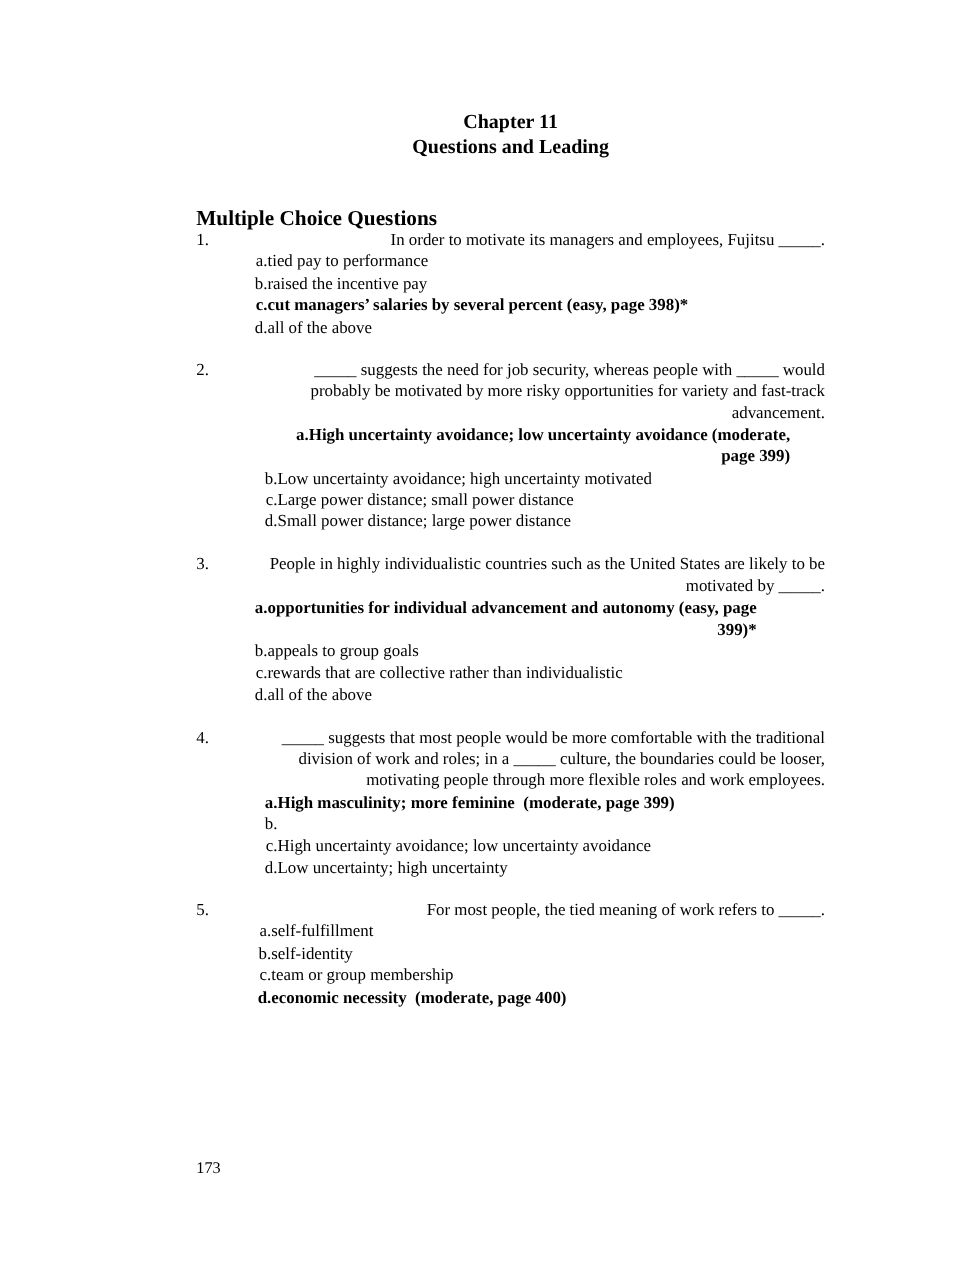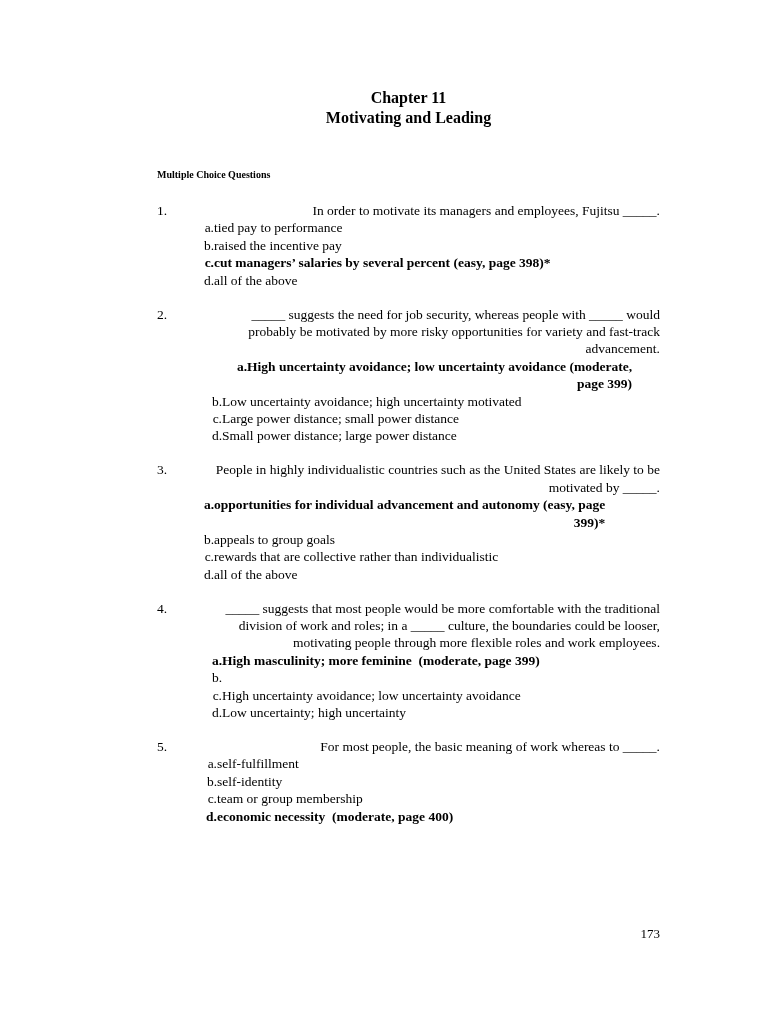--- a/index.html
+++ b/index.html
@@ -28,24 +28,23 @@
     width: 503px;
   }
   .doc-title {
     text-align: center;
     font-weight: bold;
     font-size: 16px;
     line-height: 20px;
   }
   .section-heading {
     font-weight: bold;
-    font-size: 10px;
+    font-size: 17px;
     line-height: 17px;
     margin-top: 38px;
-    margin-bottom: 19px;
   }
   .question {
     display: flex;
     font-size: 13.5px;
     line-height: 17.4px;
     margin-bottom: 16.5px;
   }
   .q-num {
     flex: none;
     width: 40px;
@@ -75,34 +74,34 @@
     white-space: pre-wrap;
   }
   .option.bold {
     font-weight: bold;
   }
   .page-footer {
     position: absolute;
     left: 157px;
     top: 926px;
     width: 503px;
-    text-align: right;
+    text-align: left;
     font-size: 13px;
     line-height: 16px;
   }
 </style>
 </head>
 <body>
 
 <div class="sheet">
   <div class="content">
 
     <div class="doc-title">
       <div>Chapter 11</div>
-      <div>Motivating and Leading</div>
+      <div>Questions and Leading</div>
     </div>
 
     <div class="section-heading">Multiple Choice Questions</div>
 
     <div class="question">
       <div class="q-num">1.</div>
       <div class="q-body">
         <div class="q-text">In order to motivate its managers and employees, Fujitsu _____.</div>
         <div class="options">
           <div class="option">
@@ -202,21 +201,21 @@
             <span class="opt-letter">d.</span>
             <span class="opt-text">Low uncertainty; high uncertainty</span>
           </div>
         </div>
       </div>
     </div>
 
     <div class="question">
       <div class="q-num">5.</div>
       <div class="q-body">
-        <div class="q-text">For most people, the basic meaning of work whereas to _____.</div>
+        <div class="q-text">For most people, the tied meaning of work refers to _____.</div>
         <div class="options opts-mid">
           <div class="option">
             <span class="opt-letter">a.</span>
             <span class="opt-text">self-fulfillment</span>
           </div>
           <div class="option">
             <span class="opt-letter">b.</span>
             <span class="opt-text">self-identity</span>
           </div>
           <div class="option">

